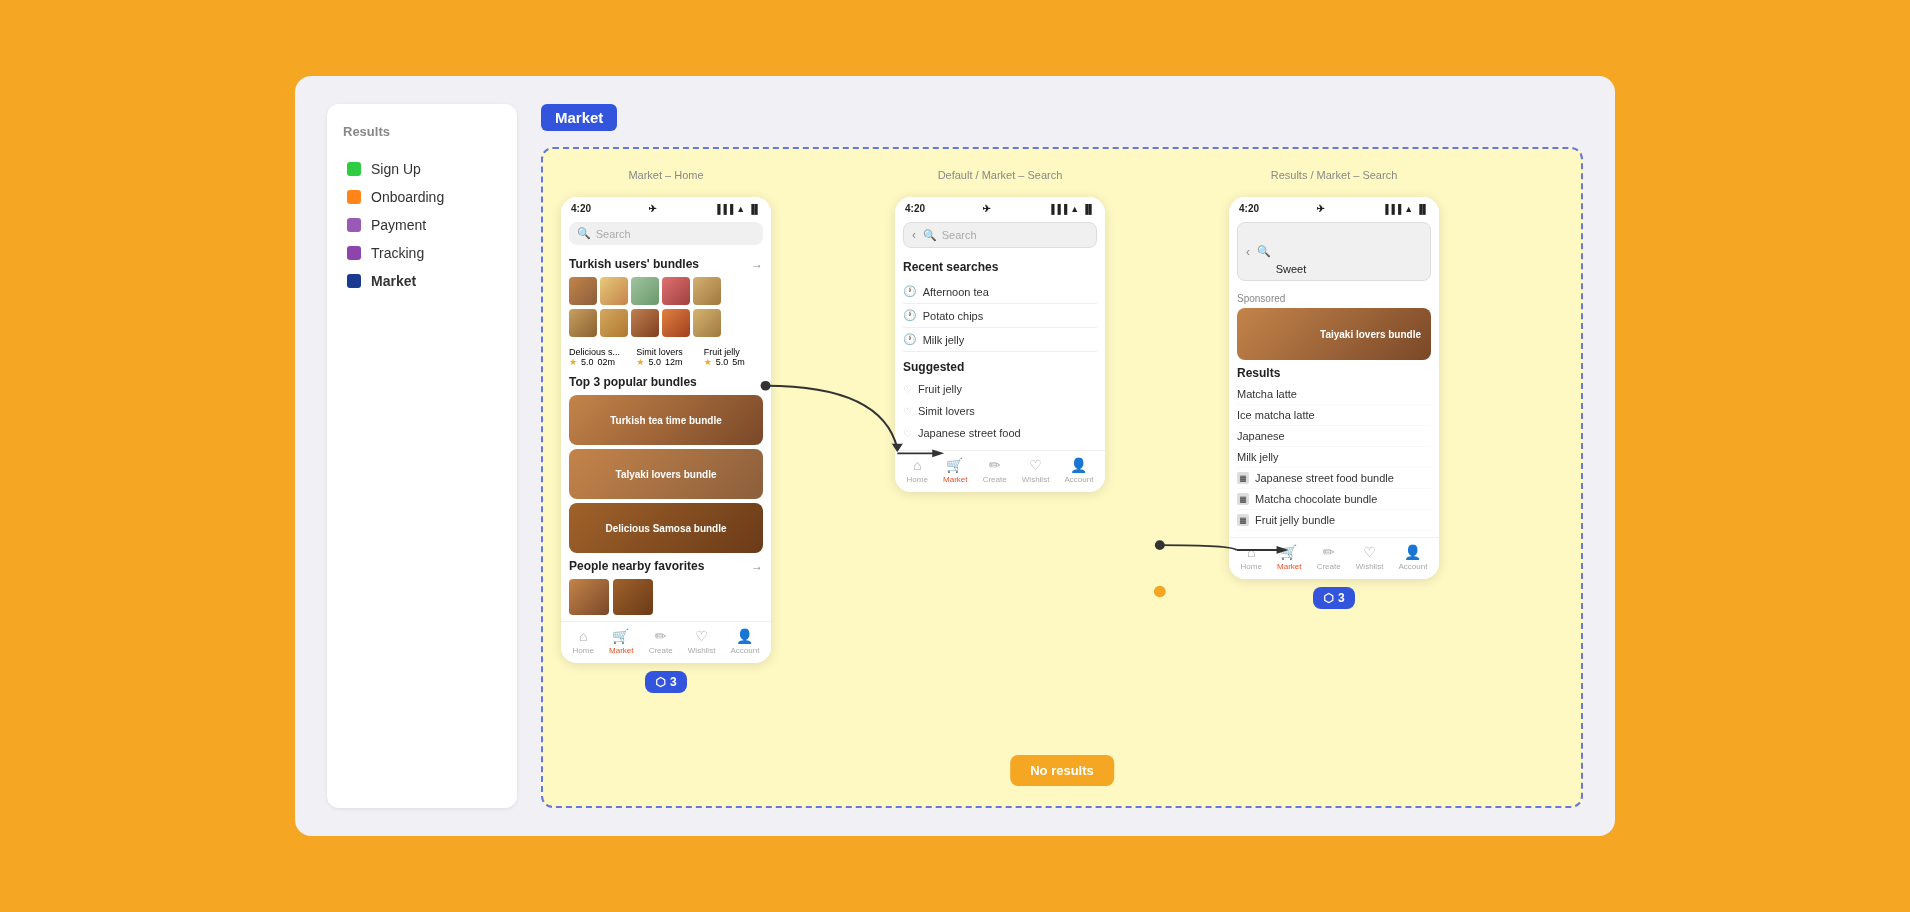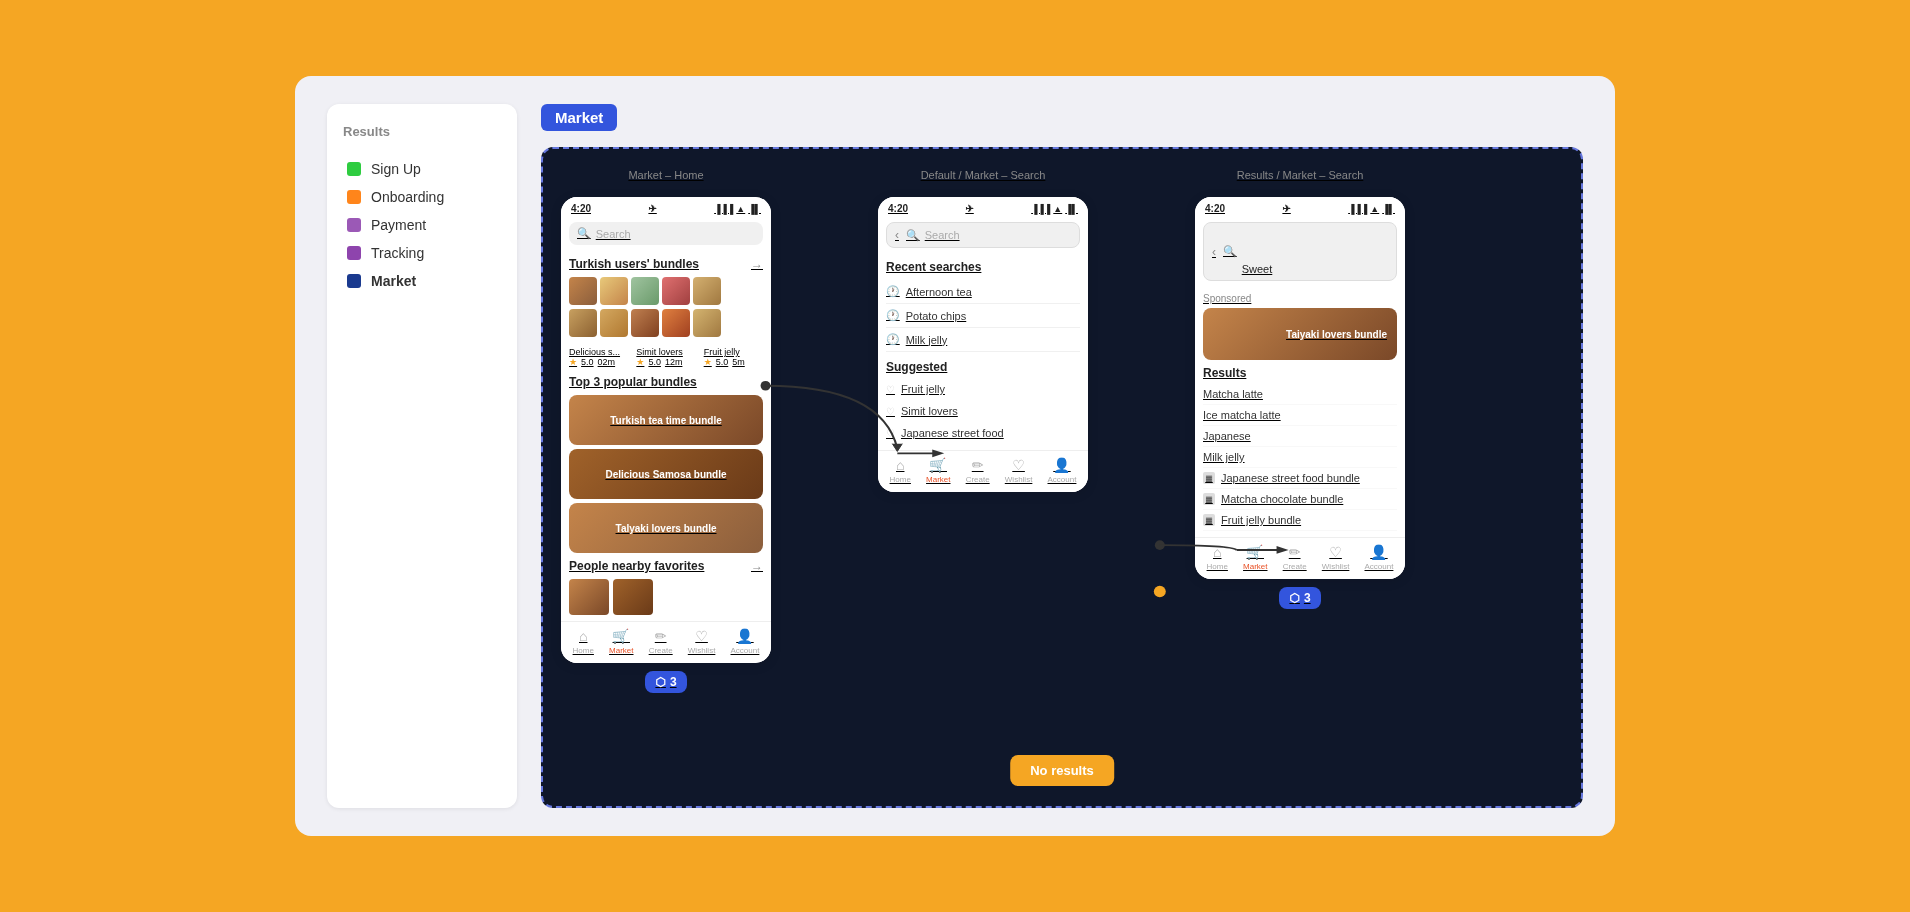--- a/index.html
+++ b/index.html
@@ -71,24 +71,23 @@
       border-radius: 6px;
       display: inline-block;
       margin-bottom: 4px;
     }
     .screens-wrapper {
       border: 2px dashed #6677DD;
       border-radius: 12px;
       padding: 20px 18px;
       flex: 1;
       display: flex;
-      gap: 7px;
+      gap: 24px;
       position: relative;
-      background: #0f172a;
-      text-decoration: underline;
+      background: #fef9c3;
     }
     
     .phone-screen {
       background: white;
       border-radius: 16px;
       width: 210px;
       min-width: 210px;
       overflow: hidden;
       box-shadow: 0 2px 12px rgba(0,0,0,0.12);
       display: flex;
@@ -434,25 +433,25 @@
                 </div>
               </div>
             </div>
 
             <div class="section-header">
               <span class="section-title">Top 3 popular bundles</span>
             </div>
             <div class="top-bundle tb1">
               <span>Turkish tea time bundle</span>
             </div>
+            <div class="top-bundle tb3">
+              <span>Talyaki lovers bundle</span>
+            </div>
             <div class="top-bundle tb2">
               <span>Delicious Samosa bundle</span>
-            </div>
-            <div class="top-bundle tb3">
-              <span>Talyaki lovers bundle</span>
             </div>
 
             <div class="section-header" style="margin-top:6px;">
               <span class="section-title">People nearby favorites</span>
               <span class="arrow-btn">→</span>
             </div>
             <div style="display:flex;gap:4px;">
               <div class="people-thumb" style="background:linear-gradient(135deg,#c4844a,#7a4828);"></div>
               <div class="people-thumb" style="background:linear-gradient(135deg,#a0622a,#6a3a18);"></div>
             </div>

